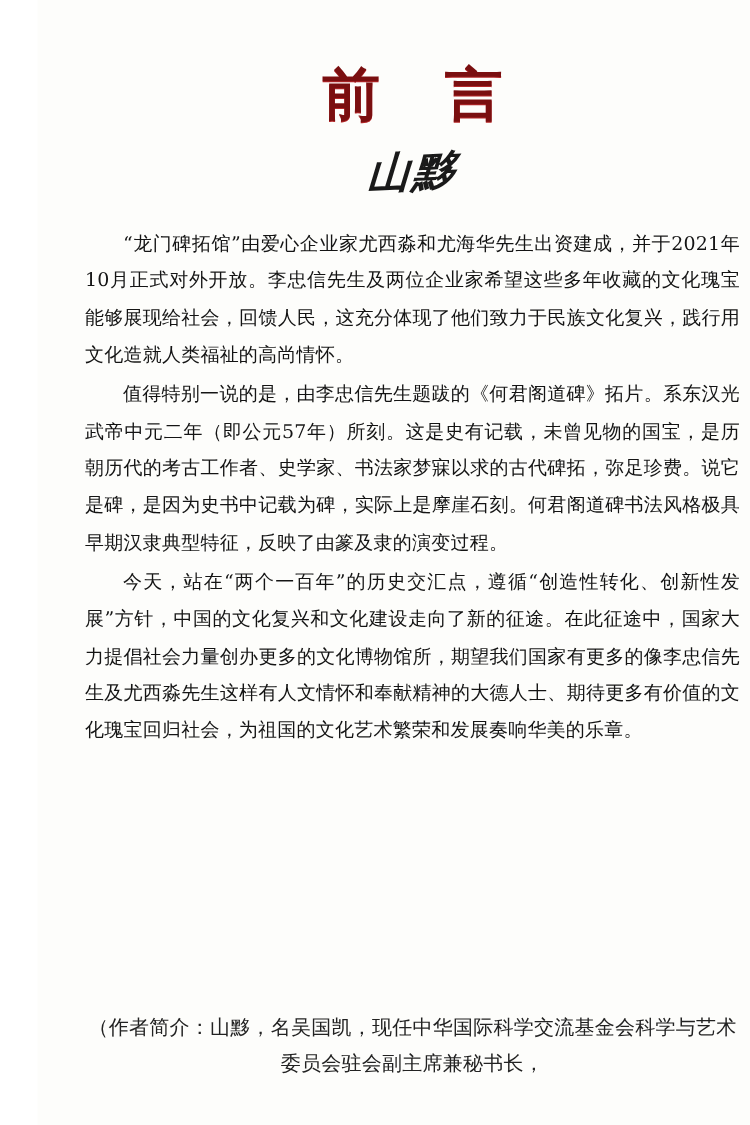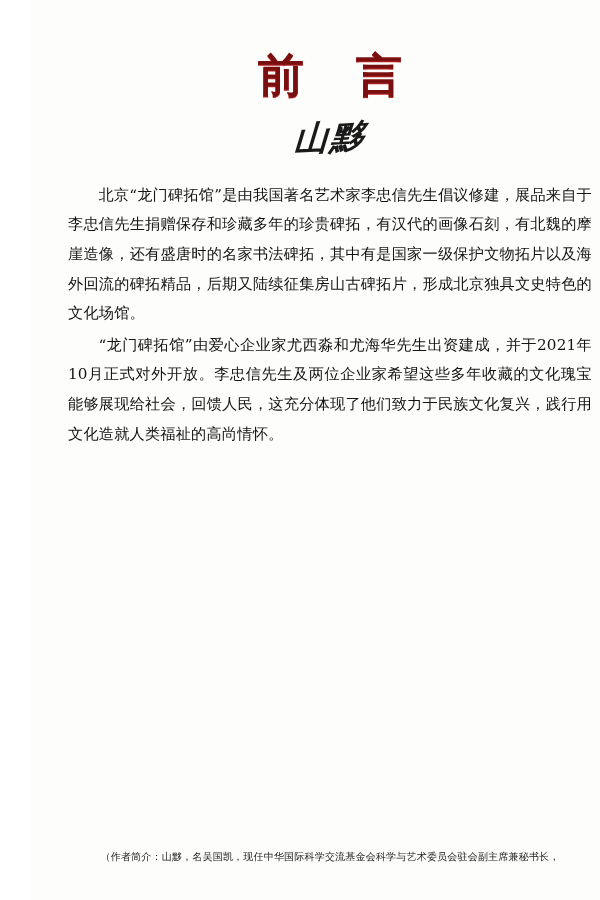--- a/index.html
+++ b/index.html
@@ -65,42 +65,43 @@
     letter-spacing: 0.2px;
   }
   .footer {
     position: absolute;
     left: 38px;
     right: 38px;
     bottom: 34px;
     text-align: center;
   }
   .footer-line {
-    font-size: 10px;
+    font-size: 16px;
     line-height: 1.85;
     color: #222222;
     letter-spacing: 0.2px;
   }
   .footer-line.first {
     text-indent: 0;
   }
 </style>
 </head>
 <body>
 
 <div class="page">
 
   <div class="title">前 言</div>
 
   <div class="signature">
     <span class="signature-text">山黟</span>
   </div>
 
   <div class="body-text">
-    <p class="para">北京“龙门碑拓馆”是由我国著名艺术家李忠信先生倡议修建，展品来自于李忠信先生捐赠保存和珍藏多年的珍贵碑拓，有汉代的画像石刻，有北魏的摩崖造像，还有盛唐时的名家书法碑拓，其中有是国家一级保护文物拓片以及海外回流的碑拓精品，后期又陆续征集房山古碑拓片，形成北京独具文史特色的文化场馆。</p>
     <p class="para">“龙门碑拓馆”由爱心企业家尤西淼和尤海华先生出资建成，并于2021年10月正式对外开放。李忠信先生及两位企业家希望这些多年收藏的文化瑰宝能够展现给社会，回馈人民，这充分体现了他们致力于民族文化复兴，践行用文化造就人类福祉的高尚情怀。</p>
+    <p class="para">值得特别一说的是，由李忠信先生题跋的《何君阁道碑》拓片。系东汉光武帝中元二年（即公元57年）所刻。这是史有记载，未曾见物的国宝，是历朝历代的考古工作者、史学家、书法家梦寐以求的古代碑拓，弥足珍费。说它是碑，是因为史书中记载为碑，实际上是摩崖石刻。何君阁道碑书法风格极具早期汉隶典型特征，反映了由篆及隶的演变过程。</p>
+    <p class="para">今天，站在“两个一百年”的历史交汇点，遵循“创造性转化、创新性发展”方针，中国的文化复兴和文化建设走向了新的征途。在此征途中，国家大力提倡社会力量创办更多的文化博物馆所，期望我们国家有更多的像李忠信先生及尤西淼先生这样有人文情怀和奉献精神的大德人士、期待更多有价值的文化瑰宝回归社会，为祖国的文化艺术繁荣和发展奏响华美的乐章。</p>
   </div>
 
   <div class="footer">
     <div class="footer-line first">（作者简介：山黟，名吴国凯，现任中华国际科学交流基金会科学与艺术委员会驻会副主席兼秘书长，</div>
   </div>
 
 </div>
 
 </body></html>

